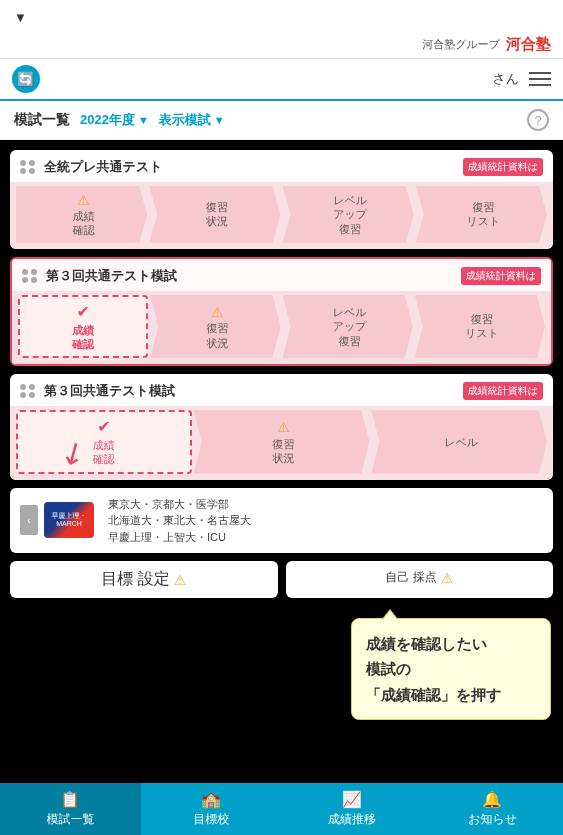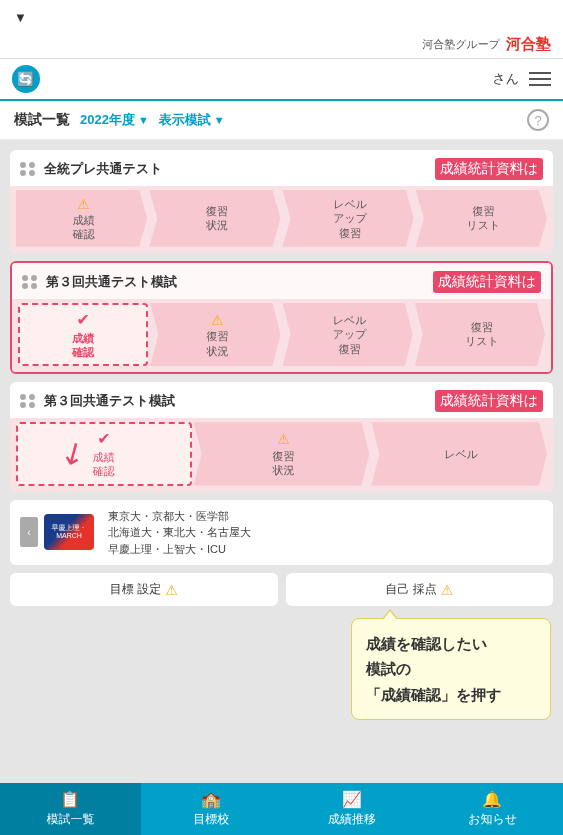--- a/index.html
+++ b/index.html
@@ -145,21 +145,21 @@
       align-items: center;
       justify-content: center;
       font-size: 13px;
       color: #aaa;
       margin-left: auto;
       cursor: pointer;
     }
 
     
     .main-content {
-      background: #e5e5e5;
+      background: #000000;
       padding: 10px;
       position: relative;
     }
 
     
     .exam-card {
       background: #fff;
       border-radius: 6px;
       margin-bottom: 10px;
       overflow: hidden;
@@ -184,21 +184,21 @@
     }
     .exam-title {
       font-size: 13px;
       font-weight: bold;
       color: #333;
       flex: 1;
     }
     .badge-pink {
       background: #e8476a;
       color: #fff;
-      font-size: 14px;
+      font-size: 10px;
       padding: 2px 5px;
       border-radius: 3px;
       white-space: nowrap;
     }
     .warn-icon {
       color: #f5a623;
       font-size: 14px;
     }
 
     
@@ -481,21 +481,21 @@
         <div>東京大・京都大・医学部</div>
         <div>北海道大・東北大・名古屋大</div>
         <div>早慶上理・上智大・ICU</div>
       </div>
     </div>
   </div>
 
   <div style="display:flex; gap:8px; margin-bottom:8px;">
     <div class="exam-card" style="flex:1; padding:8px 10px; display:flex; flex-direction:column; align-items:center;">
       <div style="display:flex;gap:4px;align-items:center;">
-        <span style="font-size:12px;color:#333;">目標
+        <span style="font-size:16px;color:#333;">目標
 設定</span>
         <span class="warn-icon">⚠</span>
       </div>
     </div>
     <div class="exam-card" style="flex:1; padding:8px 10px; display:flex; flex-direction:column; align-items:center;">
       <div style="display:flex;gap:4px;align-items:center;">
         <span style="font-size:12px;color:#333;">自己
 採点</span>
         <span class="warn-icon">⚠</span>
       </div>

